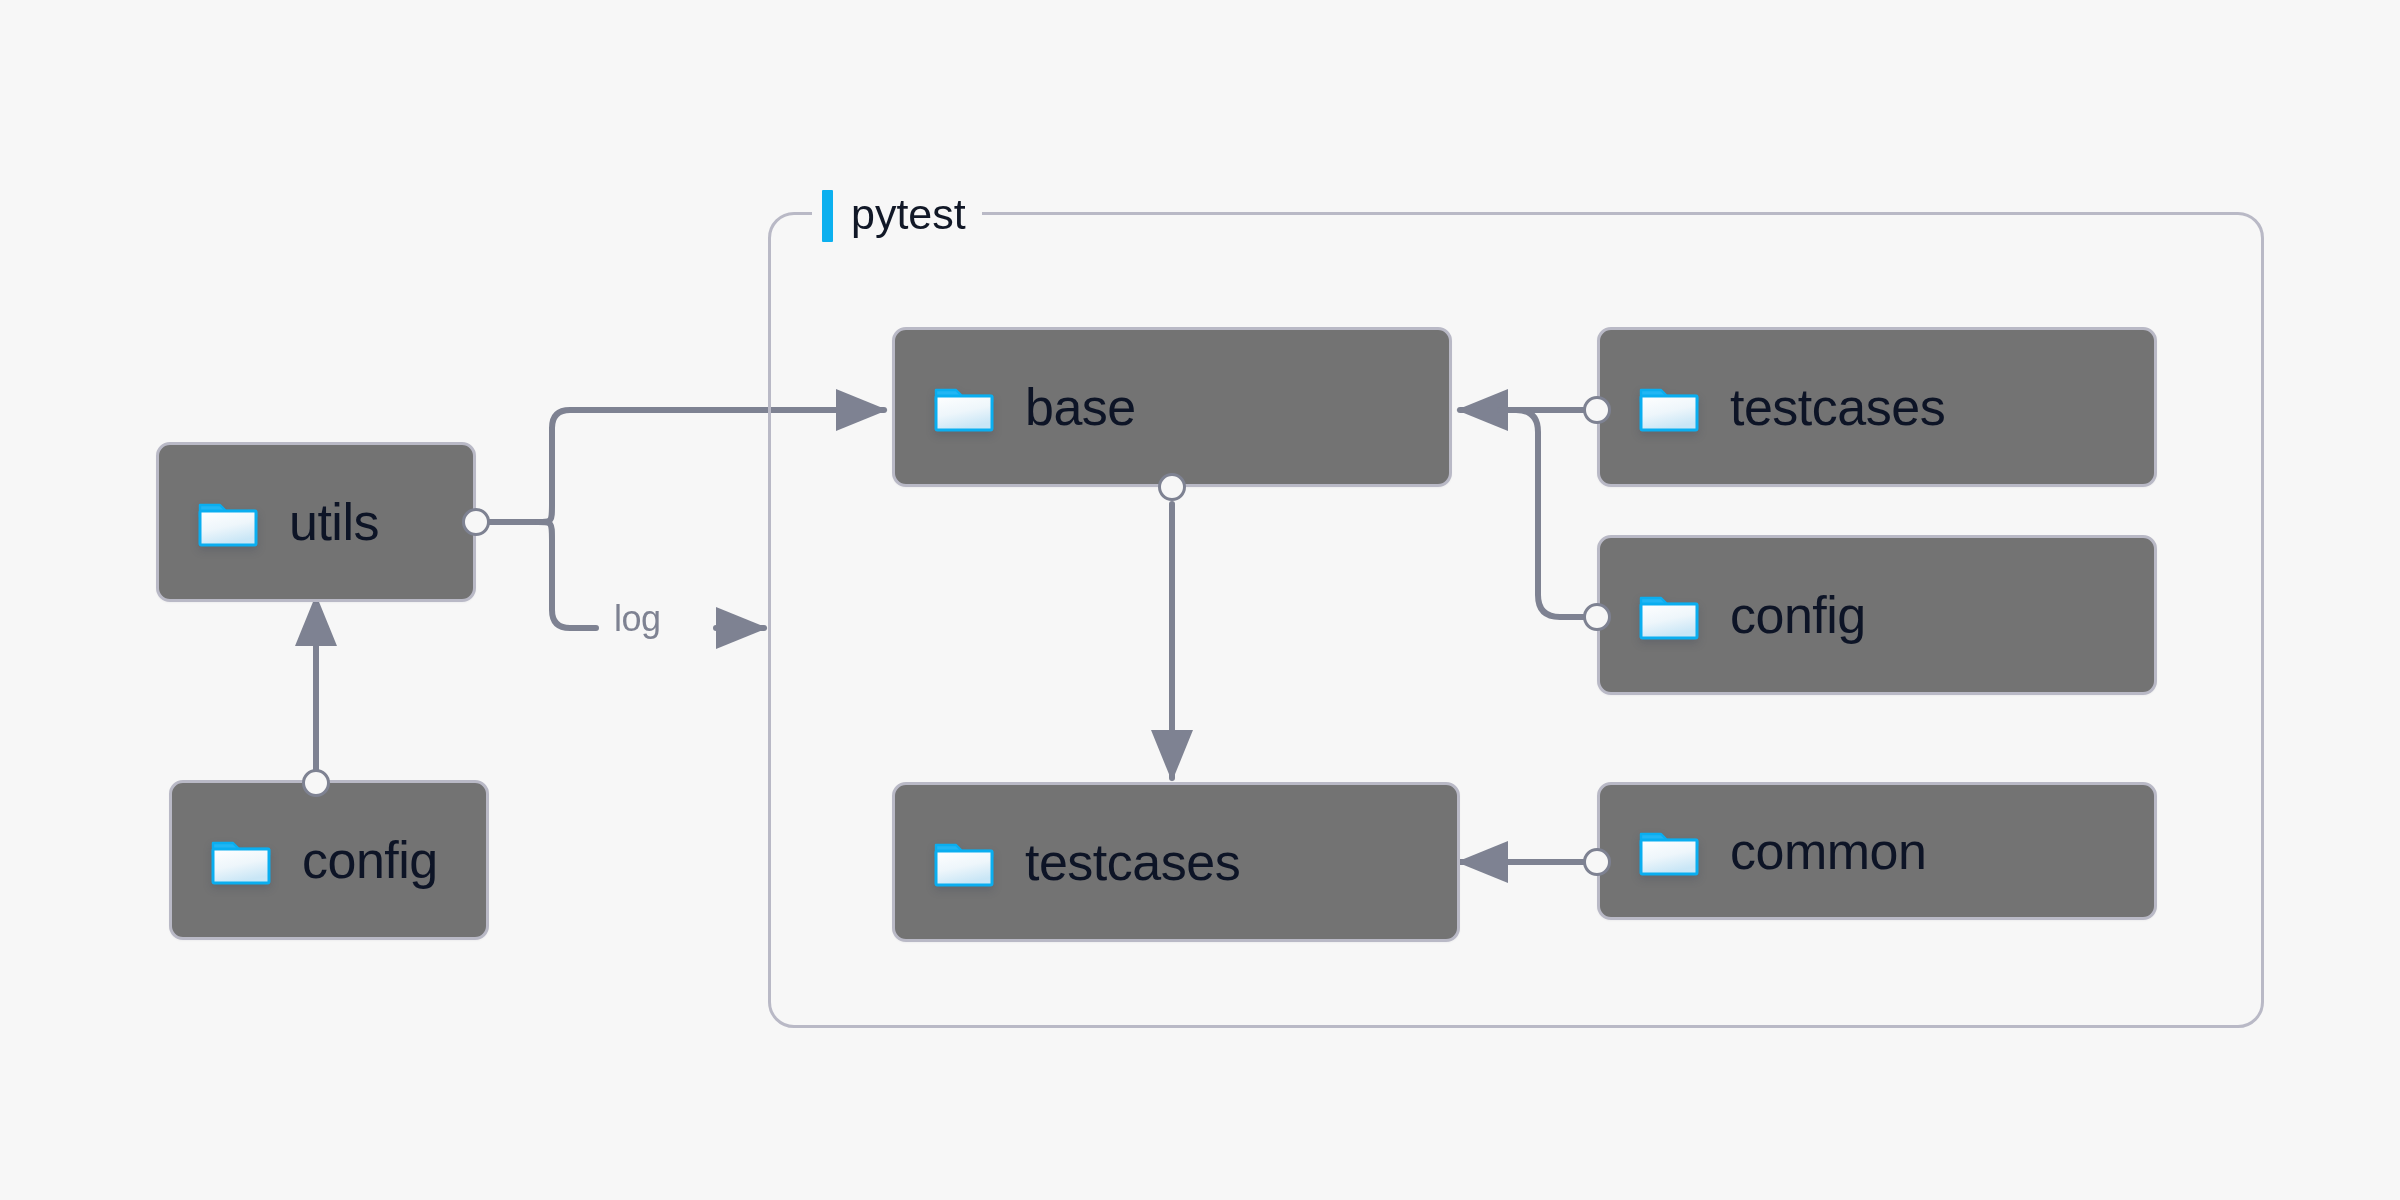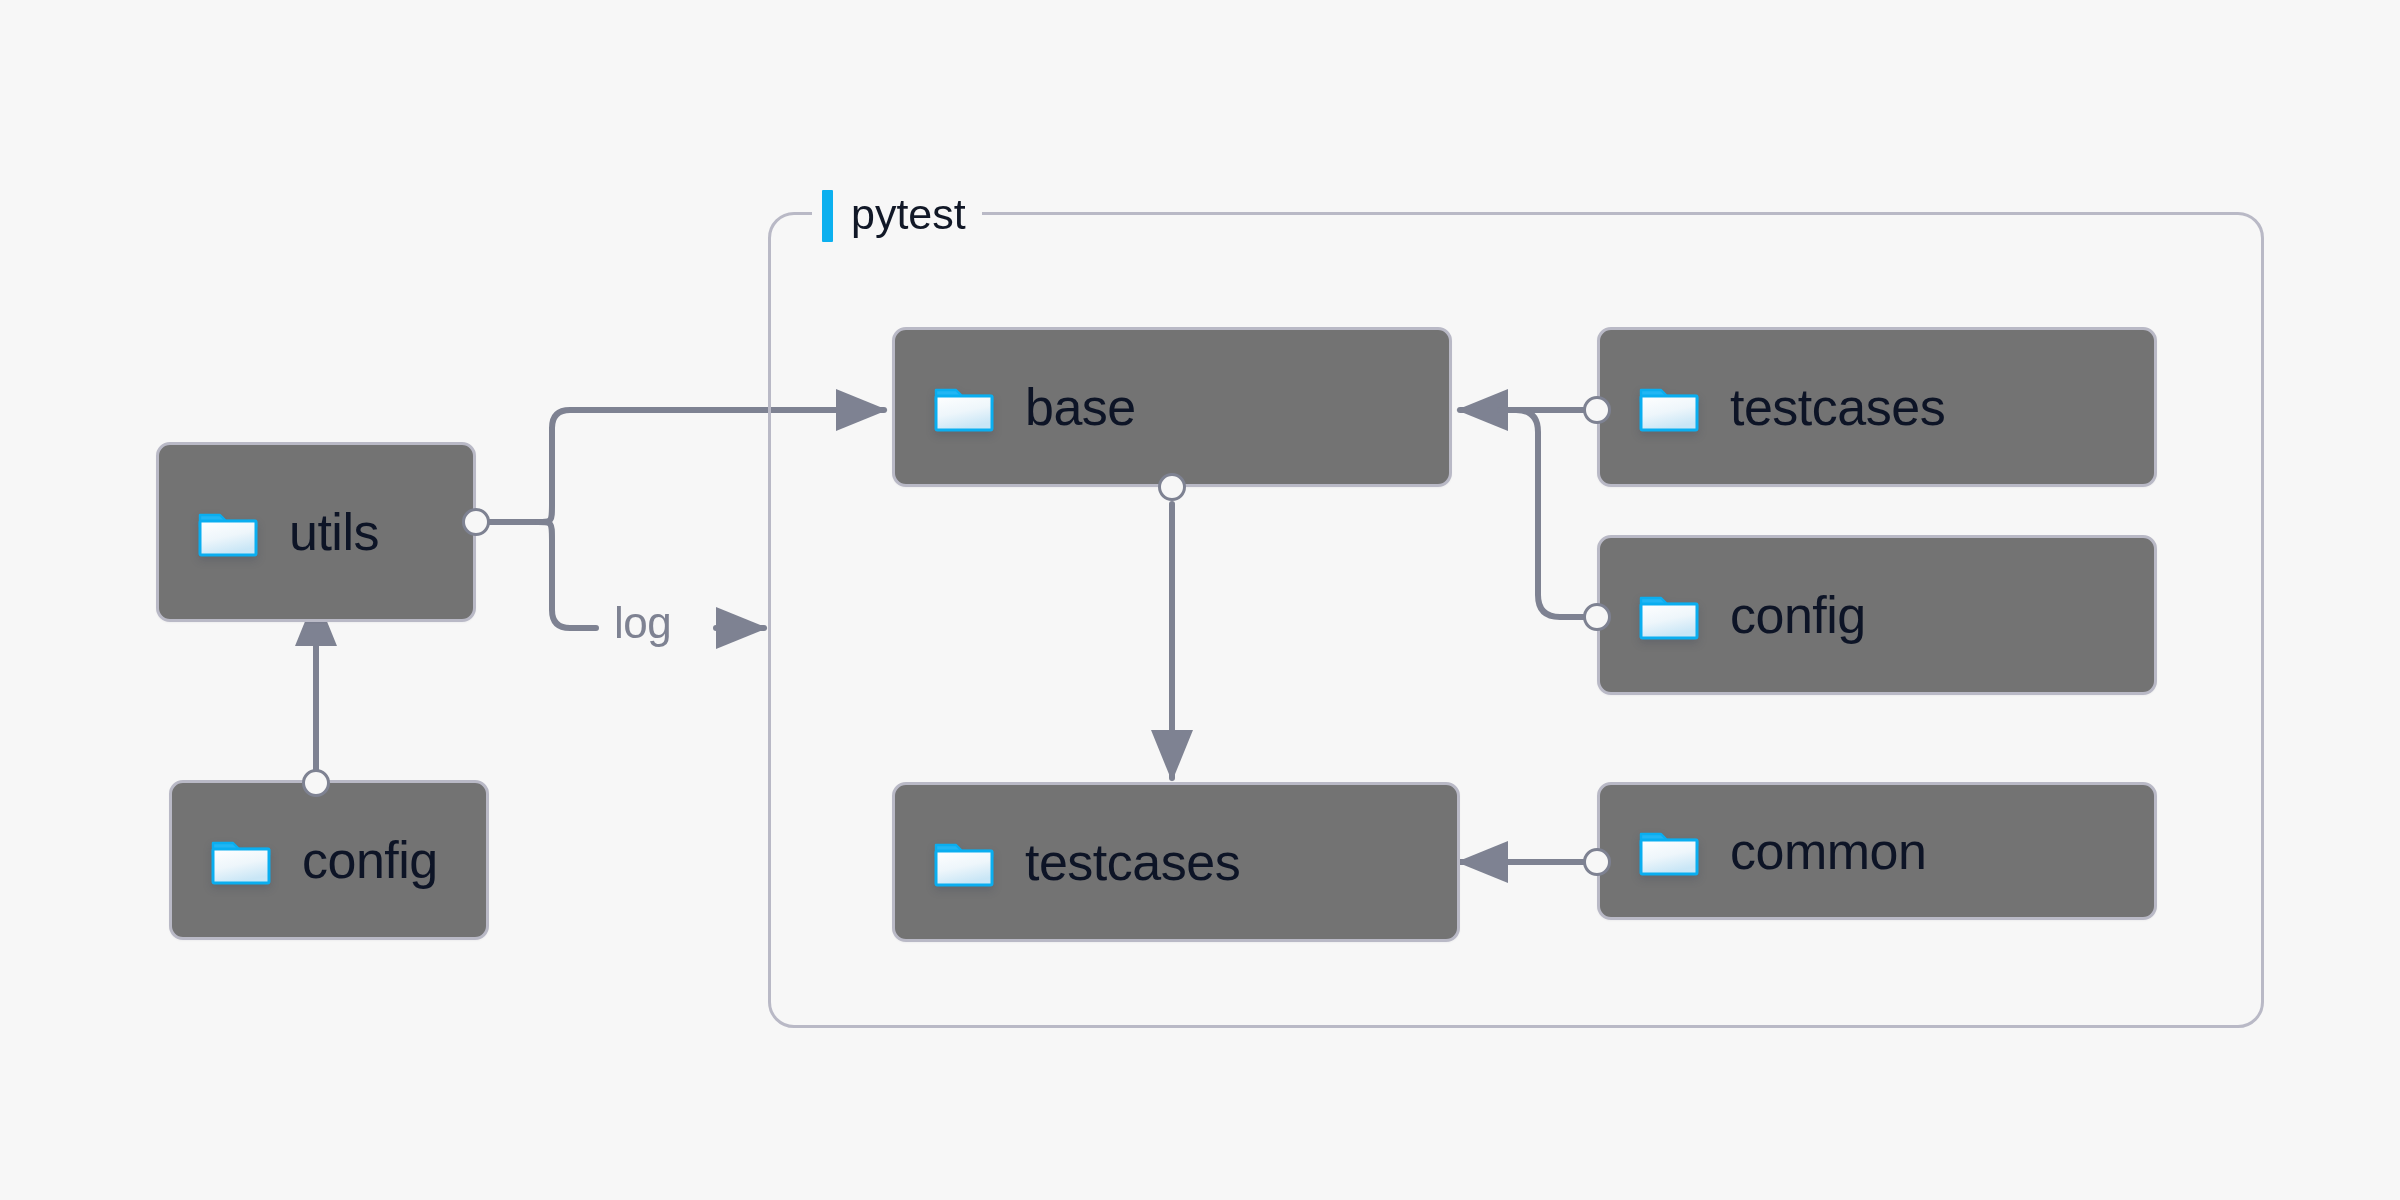--- a/index.html
+++ b/index.html
@@ -91,21 +91,21 @@
     height: 28px;
     border: 3.5px solid #7e8292;
     border-radius: 50%;
     background: #f7f7f7;
     box-sizing: border-box;
   }
 
   
   .edge-label {
     position: absolute;
-    font-size: 44px;
+    font-size: 36px;
     color: #7e8292;
     background: #f7f7f7;
     padding: 0 10px;
     white-space: nowrap;
     letter-spacing: -0.5px;
   }
 </style>
 </head>
 <body>
 
@@ -144,21 +144,21 @@
     </g>
   </svg>
 
   <div class="group" style="left:768px; top:212px; width:1496px; height:816px;"></div>
 
   <div class="group-label" style="left:812px; top:190px;">
     <span class="group-accent"></span>
     <span class="group-title">pytest</span>
   </div>
 
-  <div class="node" style="left:156px; top:442px; width:320px; height:180px;">
+  <div class="node" style="left:156px; top:442px; width:320px; height:160px;">
     <div class="node-inner">
       <svg class="folder" viewBox="0 0 62 52">
         <path d="M3,9 h20 l6,6 h30 v6 h-56 z" fill="#21b6f4" stroke="#0aaef0" stroke-width="2.4" stroke-linejoin="round"></path>
         <rect x="3" y="15" width="56" height="34" rx="1.5" fill="url(#folderFill)" stroke="#0aaef0" stroke-width="3"></rect>
       </svg>
       <span class="node-label">utils</span>
     </div>
   </div>
   <div class="port" style="left:462px; top:508px;"></div>
 

